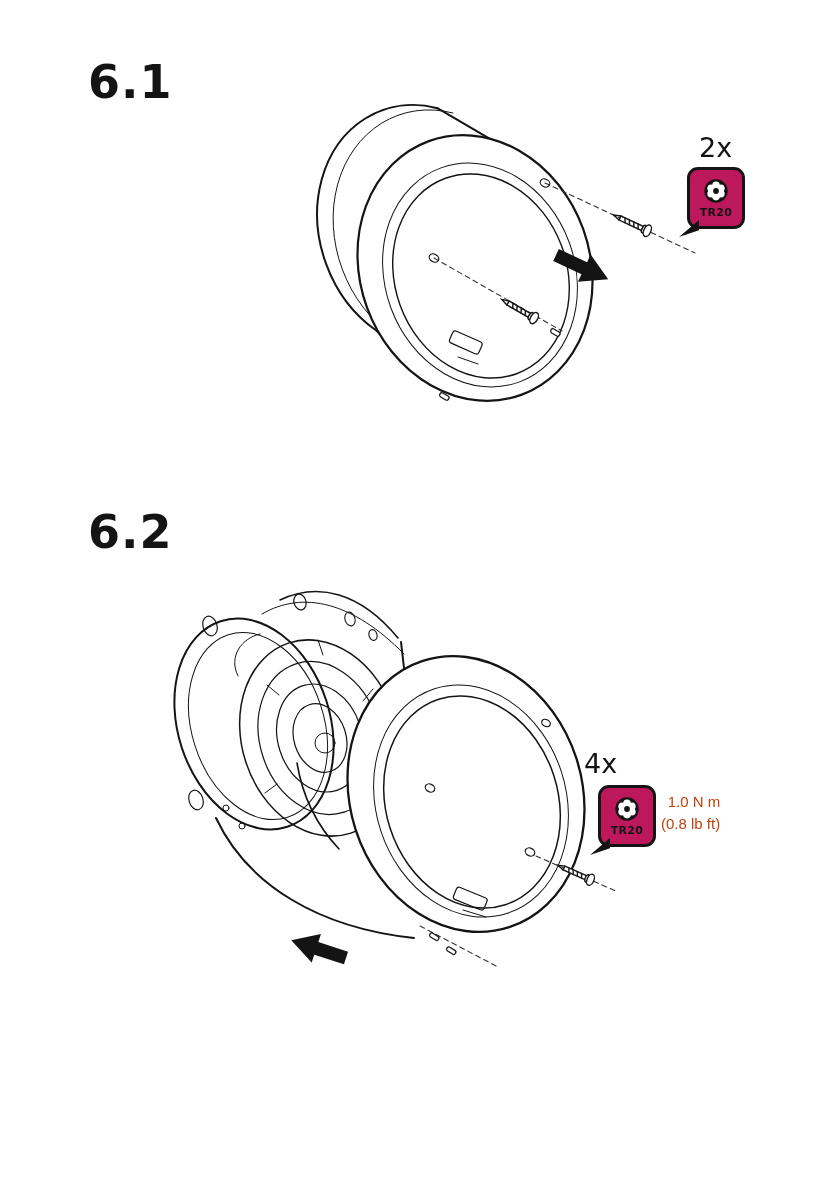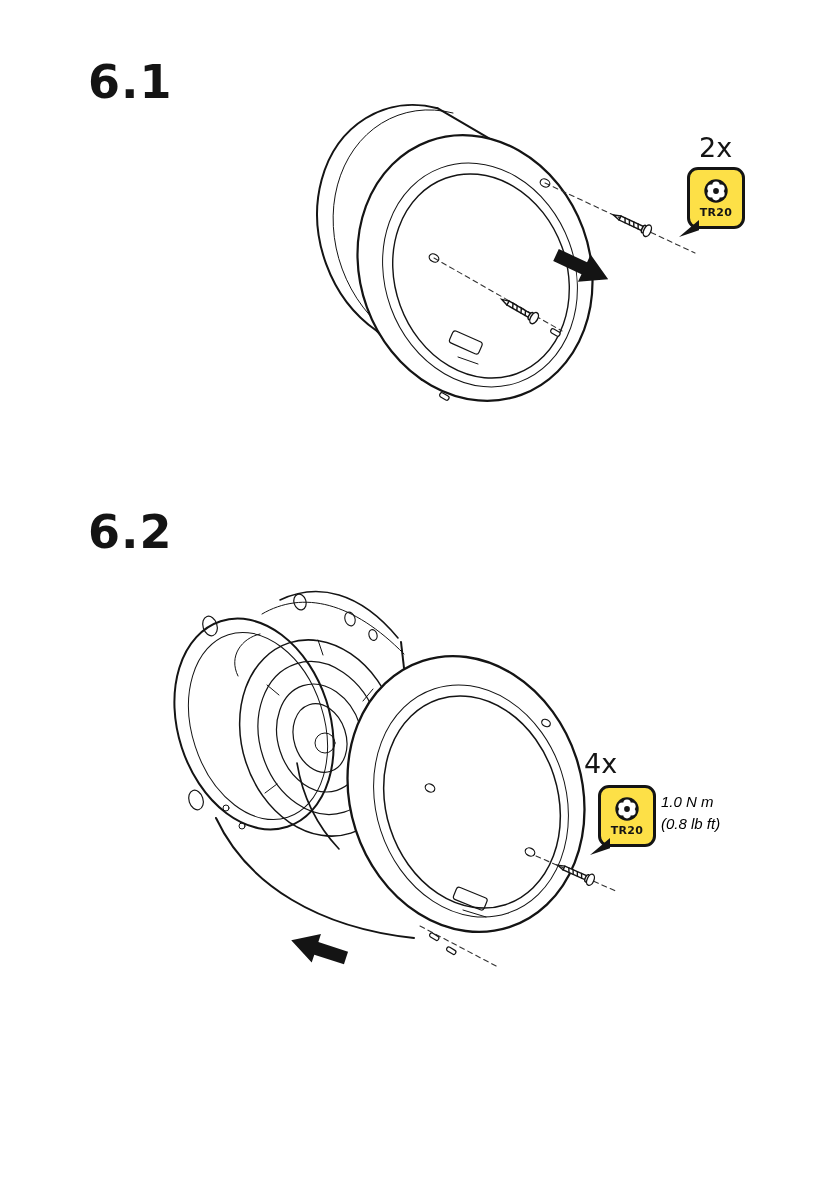--- a/index.html
+++ b/index.html
@@ -1,42 +1,42 @@
 <!DOCTYPE html>
 <html><head>
 <meta charset="utf-8">
 <style>
   html,body{margin:0;padding:0;background:#ffffff;}
   .page{
     position:relative;width:839px;height:1191px;background:#ffffff;
-    font-family:"DejaVu Sans","Liberation Sans",sans-serif;color:#141414;overflow:hidden;
+    font-family:"DejaVu Sans","Liberation Sans",sans-serif;color:#141414;overflow:hidden;text-align:right;
   }
   .stepnum{position:absolute;font-size:46px;font-weight:700;letter-spacing:1px;color:#141414;}
   #stepnum-1{left:88px;top:55px;}
   #stepnum-2{left:88px;top:505px;}
   .illus{position:absolute;}
   #illus-1{left:300px;top:103px;width:420px;height:330px;}
   #illus-2{left:168px;top:556px;width:462px;height:440px;}
   .qty{position:absolute;font-size:27px;font-weight:400;color:#141414;}
   #qty-1{left:699px;top:132px;}
   #qty-2{left:584px;top:748px;}
   .torx-badge{
-    position:absolute;width:52px;height:56px;background:#fde047;
+    position:absolute;width:52px;height:56px;background:#be185d;
     border:3px solid #141414;border-radius:11px;
     display:flex;flex-direction:column;align-items:center;justify-content:center;
   }
   #badge-1{left:687px;top:167px;}
   #badge-2{left:598px;top:785px;}
   .torx-badge .bit-label{font-size:11px;font-weight:600;letter-spacing:.3px;margin-top:1px;color:#141414;}
   .badge-tail{
     position:absolute;left:-11px;bottom:-11px;width:20px;height:17px;background:#141414;
     clip-path:polygon(0 100%,100% 0,100% 60%);
   }
-  .torque-note{position:absolute;left:661px;top:791px;font-size:15px;line-height:1.45;color:#000000;
-    font-family:"Liberation Sans",sans-serif;font-style:italic;}
+  .torque-note{position:absolute;left:661px;top:791px;font-size:15px;line-height:1.45;color:#c2410c;
+    font-family:"Liberation Sans",sans-serif;}
   svg{display:block;}
 </style>
 </head>
 <body>
 
 <div class="page">
 
   <div class="stepnum" id="stepnum-1">6.1</div>
 
   <svg class="illus" id="illus-1" viewBox="0 0 420 330">

